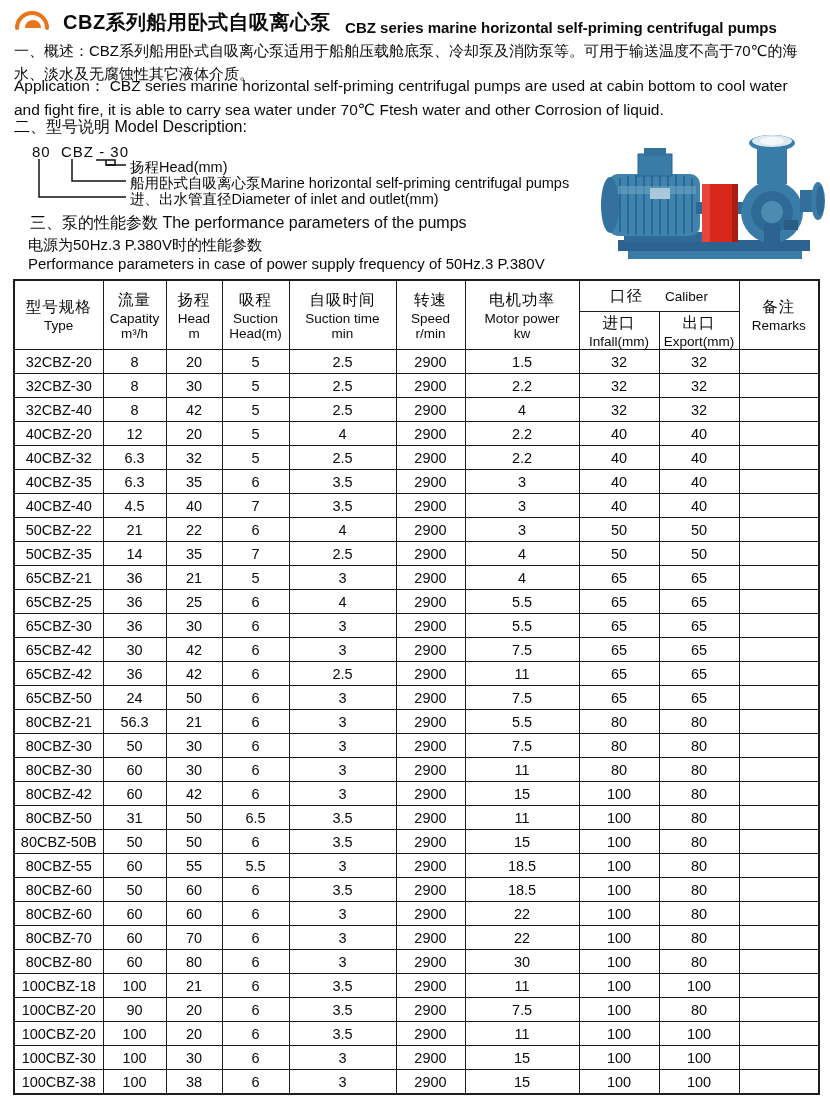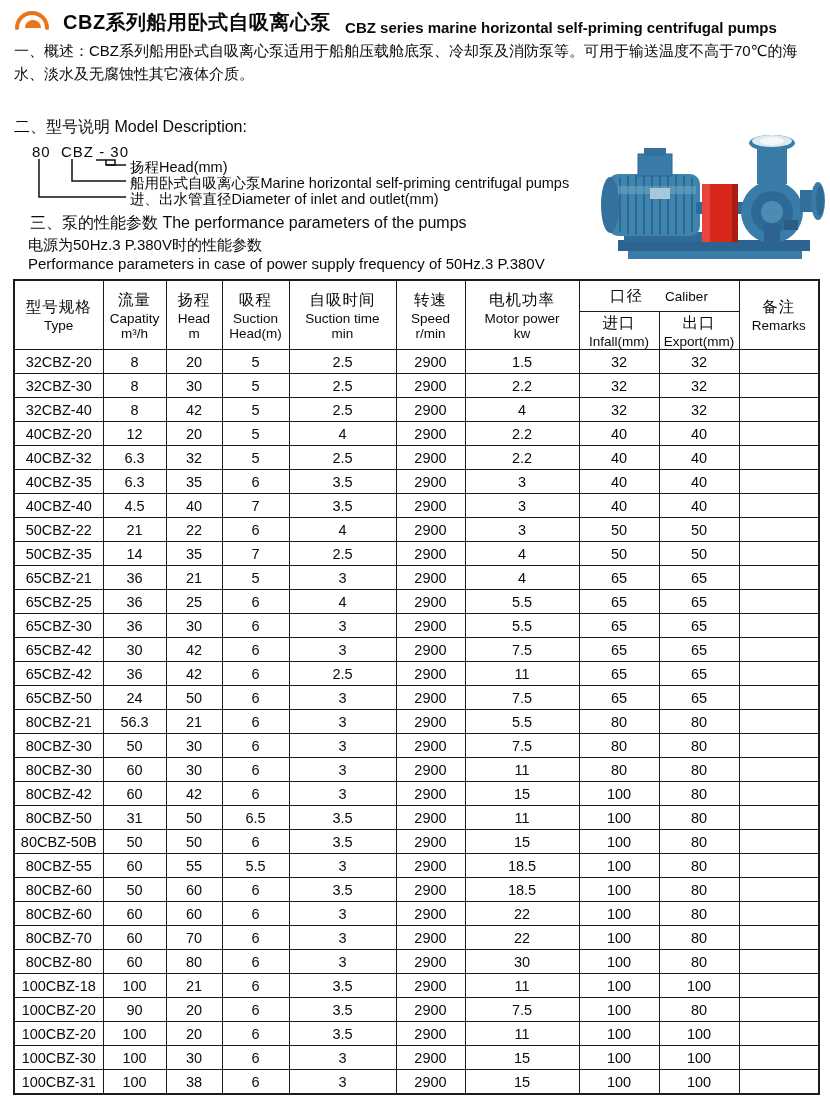--- a/index.html
+++ b/index.html
@@ -55,20 +55,21 @@
       <svg width="40" height="24" viewBox="0 0 40 24">
         <path d="M4 20 A 15 15 0 0 1 34 20" fill="none" stroke="#e8751a" stroke-width="4" stroke-linecap="round"></path>
         <path d="M12 20 A 8 8 0 0 1 28 20 Z" fill="#e8751a"></path>
       </svg>
     </span>
     <span class="t-zh">CBZ系列船用卧式自吸离心泵</span>
     <span class="t-en">CBZ series marine horizontal self-priming centrifugal pumps</span>
   </div>
 
   <div class="para p-overview-zh">一、概述：CBZ系列船用卧式自吸离心泵适用于船舶压载舱底泵、冷却泵及消防泵等。可用于输送温度不高于70℃的海水、淡水及无腐蚀性其它液体介质。</div>
+  <div class="para p-overview-en">Application：  CBZ series marine horizontal self-priming centrifugal pumps are used at cabin bottom to cool water and fight fire, it is able to carry sea water under 70℃ Ftesh water and other Corrosion of liquid.</div>
 
   <div class="sec-heading h-model">二、型号说明  Model Description:</div>
 
   <div class="diagram">
     <svg width="580" height="70" viewBox="0 0 580 70">
       <polyline points="82,17 101,17 101,22 92,22 92,22" fill="none" stroke="#111" stroke-width="1.5"></polyline>
       <polyline points="92,22 92,22" fill="none" stroke="#111" stroke-width="1.5"></polyline>
       <polyline points="92,22 92,22" fill="none" stroke="#111" stroke-width="1.5"></polyline>
       <polyline points="92,17 92,22 112,22" fill="none" stroke="#111" stroke-width="1.5"></polyline>
       <polyline points="58,16 58,38 112,38" fill="none" stroke="#111" stroke-width="1.5"></polyline>
@@ -561,21 +562,21 @@
             <td>30</td>
             <td>6</td>
             <td>3</td>
             <td>2900</td>
             <td>15</td>
             <td>100</td>
             <td>100</td>
             <td></td>
           </tr>
           <tr>
-            <td>100CBZ-31</td>
+            <td>100CBZ-38</td>
             <td>100</td>
             <td>38</td>
             <td>6</td>
             <td>3</td>
             <td>2900</td>
             <td>15</td>
             <td>100</td>
             <td>100</td>
             <td></td>
           </tr>

